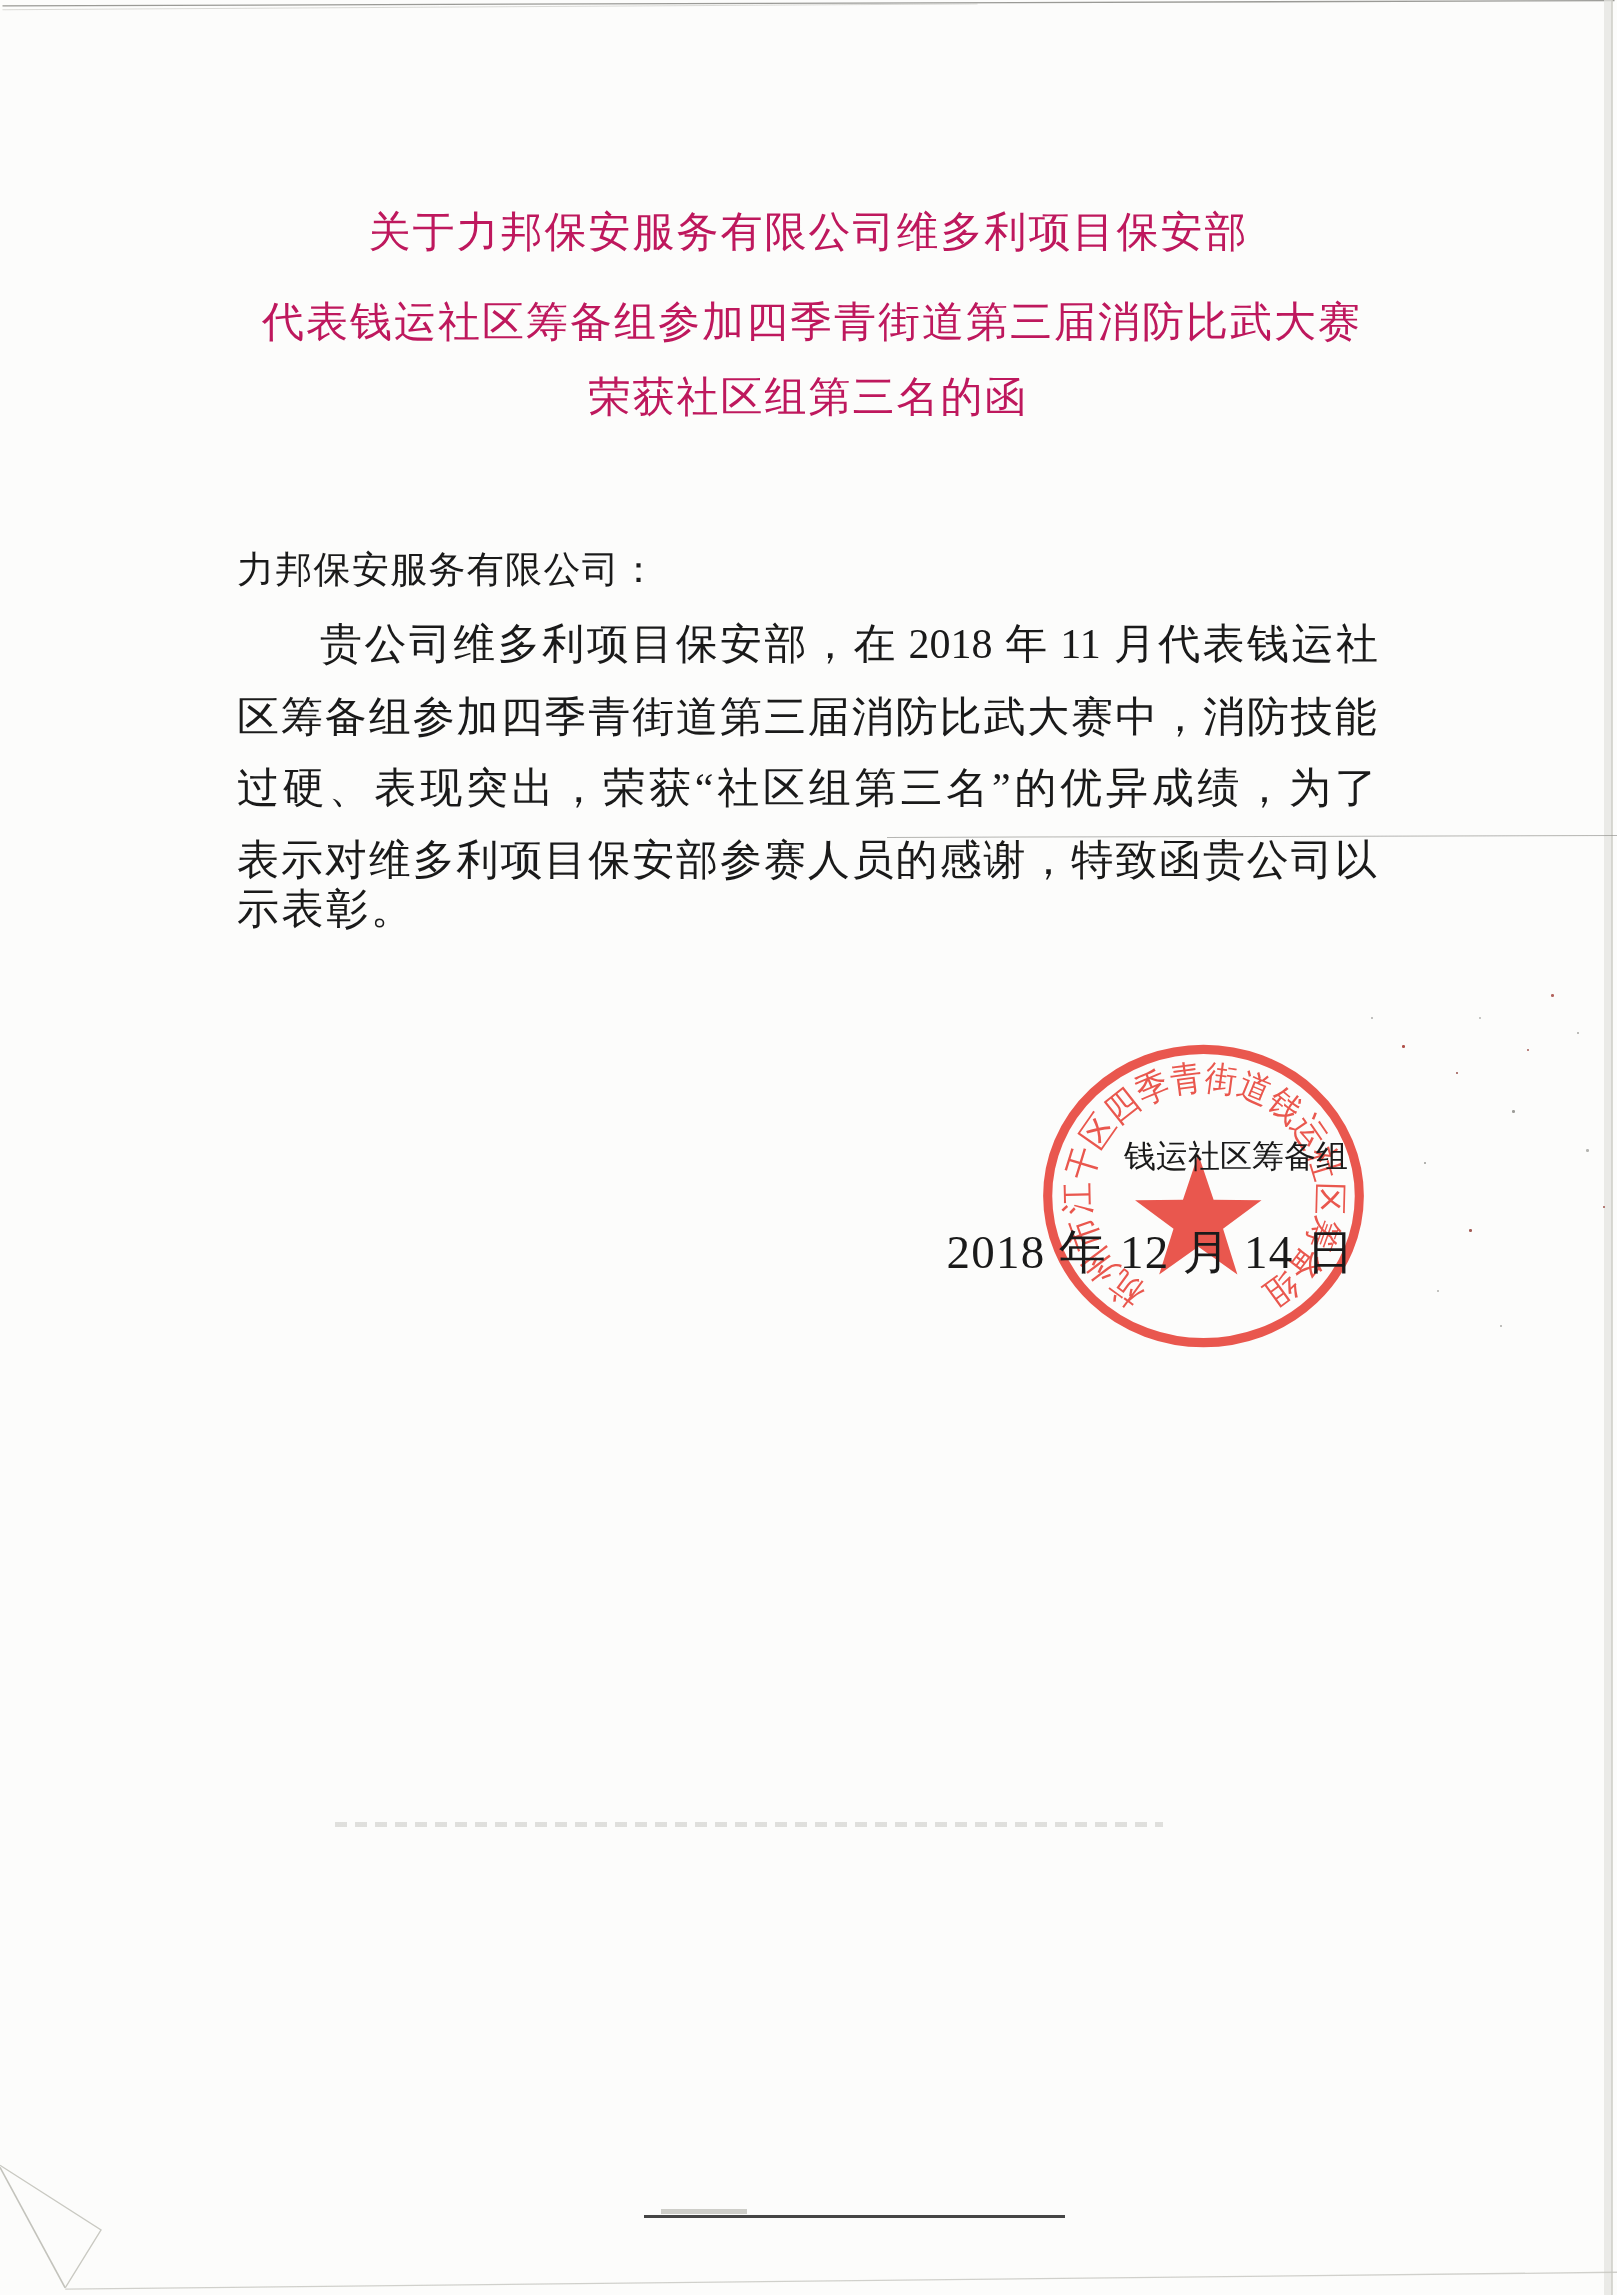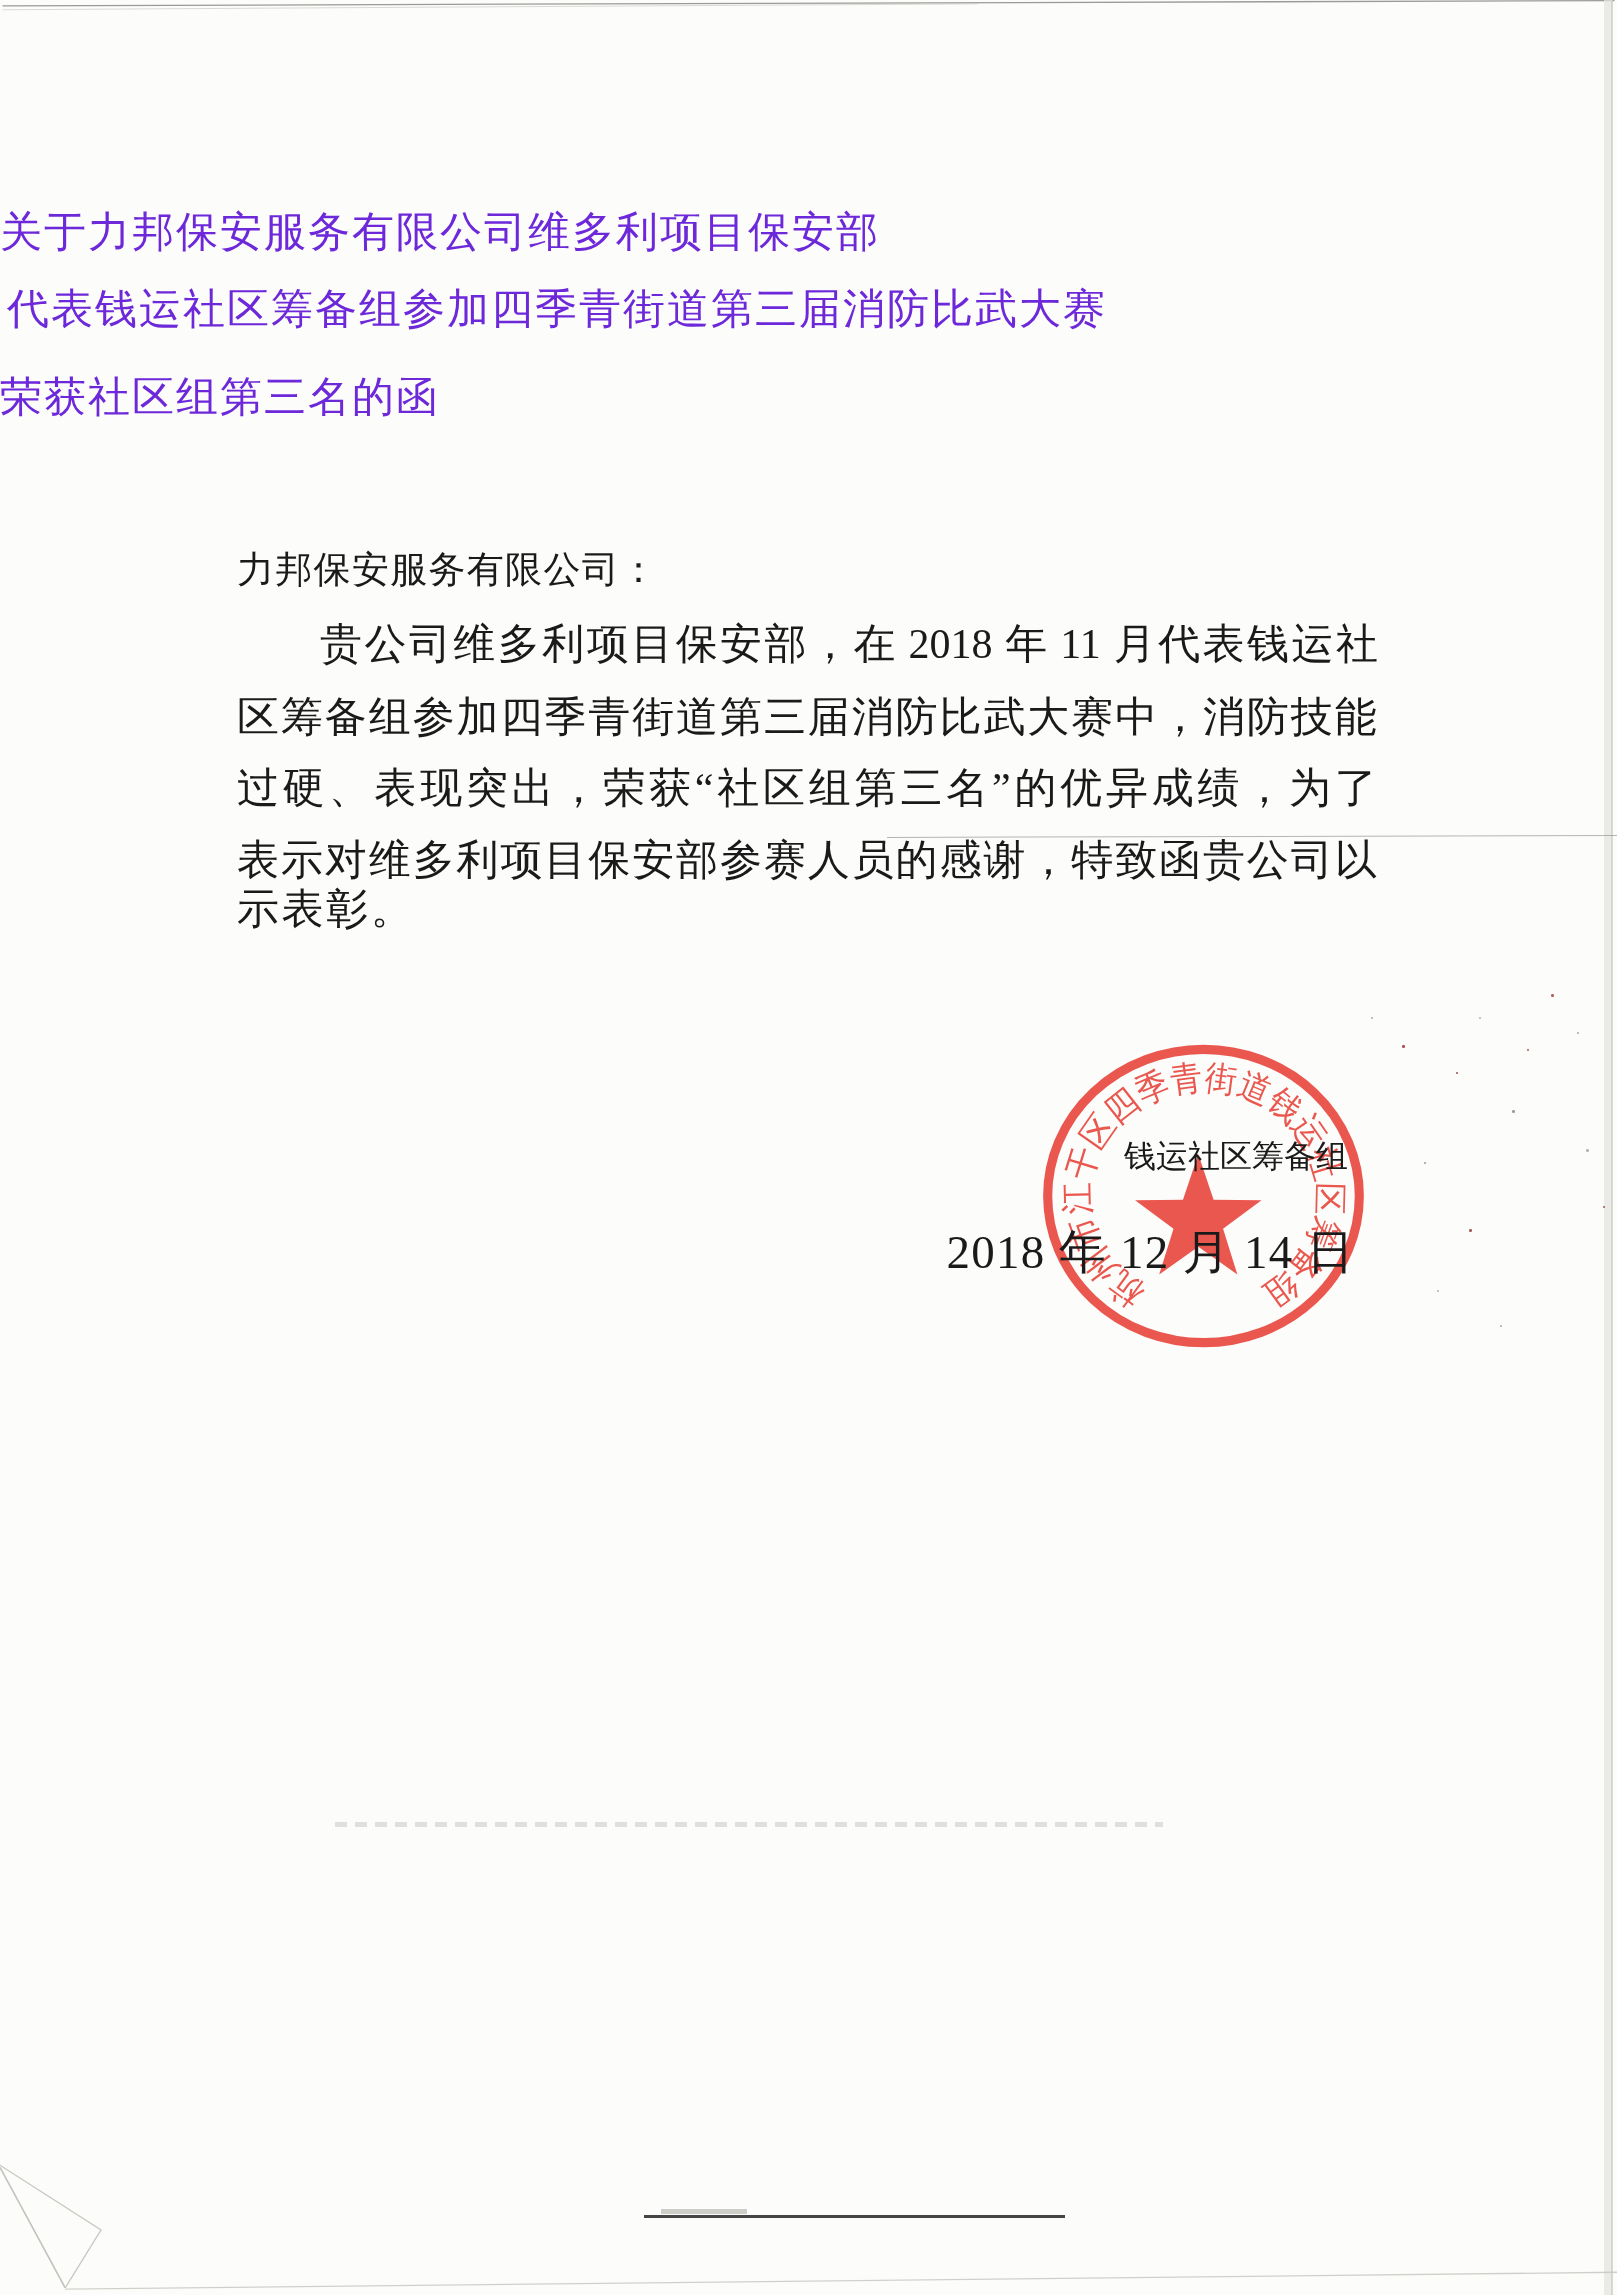--- a/index.html
+++ b/index.html
@@ -15,23 +15,24 @@
     background:#fcfcfb;
   }
   .txt{
     position:absolute;
     color:#1a1a1a;
     line-height:1;
     white-space:pre;
   }
   .title-line{
     left:0;right:0;
+    text-align:center;
     font-size:42px;
     letter-spacing:2px;
-    color:#6d28d9;
+    color:#be185d;
   }
   .salutation{
     left:237px;top:551px;
     font-size:37px;letter-spacing:1.3px;
   }
   .body-line{
     font-size:42px;
     height:43px;
   }
   [data-justify]{
@@ -98,21 +99,21 @@
     <ellipse cx="260" cy="250" rx="239" ry="225" fill="none" stroke="#e8463c" stroke-width="14"></ellipse>
     <polygon fill="#e8463c" points="252,186 275.5,255.6 349,256.5 290,300.4 312,370.5 252,328 192,370.5 214,300.4 155,256.5 228.5,255.6"></polygon>
     <path id="sealArc" d="M 172.5 391.2 A 175 163 0 1 1 347.5 391.2" fill="none"></path>
     <text font-size="54" fill="#e8463c" font-family="Liberation Serif, DejaVu Serif, serif">
       <textPath href="#sealArc" startOffset="0" textLength="880" lengthAdjust="spacingAndGlyphs">杭州市江干区四季青街道钱运社区筹备组</textPath>
     </text>
   </svg>
 
   <div>
     <div class="txt title-line" style="top:211px;">关于力邦保安服务有限公司维多利项目保安部</div>
-    <div class="txt title-line" style="top:288px;margin-left:7px;">代表钱运社区筹备组参加四季青街道第三届消防比武大赛</div>
+    <div class="txt title-line" style="top:301px;margin-left:7px;">代表钱运社区筹备组参加四季青街道第三届消防比武大赛</div>
     <div class="txt title-line" style="top:376px;">荣获社区组第三名的函</div>
   </div>
 
   <div>
     <div class="txt salutation">力邦保安服务有限公司：</div>
     <div class="txt body-line" style="left:320px;top:623px;width:1058px;" data-justify=""><span>贵</span><span>公</span><span>司</span><span>维</span><span>多</span><span>利</span><span>项</span><span>目</span><span>保</span><span>安</span><span>部</span><span>，</span><span>在</span><span> 2018 </span><span>年</span><span> 11 </span><span>月</span><span>代</span><span>表</span><span>钱</span><span>运</span><span>社</span></div>
     <div class="txt body-line" style="left:237px;top:696px;width:1140px;" data-justify=""><span>区</span><span>筹</span><span>备</span><span>组</span><span>参</span><span>加</span><span>四</span><span>季</span><span>青</span><span>街</span><span>道</span><span>第</span><span>三</span><span>届</span><span>消</span><span>防</span><span>比</span><span>武</span><span>大</span><span>赛</span><span>中</span><span>，</span><span>消</span><span>防</span><span>技</span><span>能</span></div>
     <div class="txt body-line" style="left:237px;top:767px;width:1140px;" data-justify=""><span>过</span><span>硬</span><span>、</span><span>表</span><span>现</span><span>突</span><span>出</span><span>，</span><span>荣</span><span>获</span><span>“</span><span>社</span><span>区</span><span>组</span><span>第</span><span>三</span><span>名</span><span>”</span><span>的</span><span>优</span><span>异</span><span>成</span><span>绩</span><span>，</span><span>为</span><span>了</span></div>
     <div class="txt body-line" style="left:237px;top:839px;width:1140px;" data-justify=""><span>表</span><span>示</span><span>对</span><span>维</span><span>多</span><span>利</span><span>项</span><span>目</span><span>保</span><span>安</span><span>部</span><span>参</span><span>赛</span><span>人</span><span>员</span><span>的</span><span>感</span><span>谢</span><span>，</span><span>特</span><span>致</span><span>函</span><span>贵</span><span>公</span><span>司</span><span>以</span></div>
     <div class="txt body-line" style="left:237px;top:888px;letter-spacing:2.6px;">示表彰。</div>

